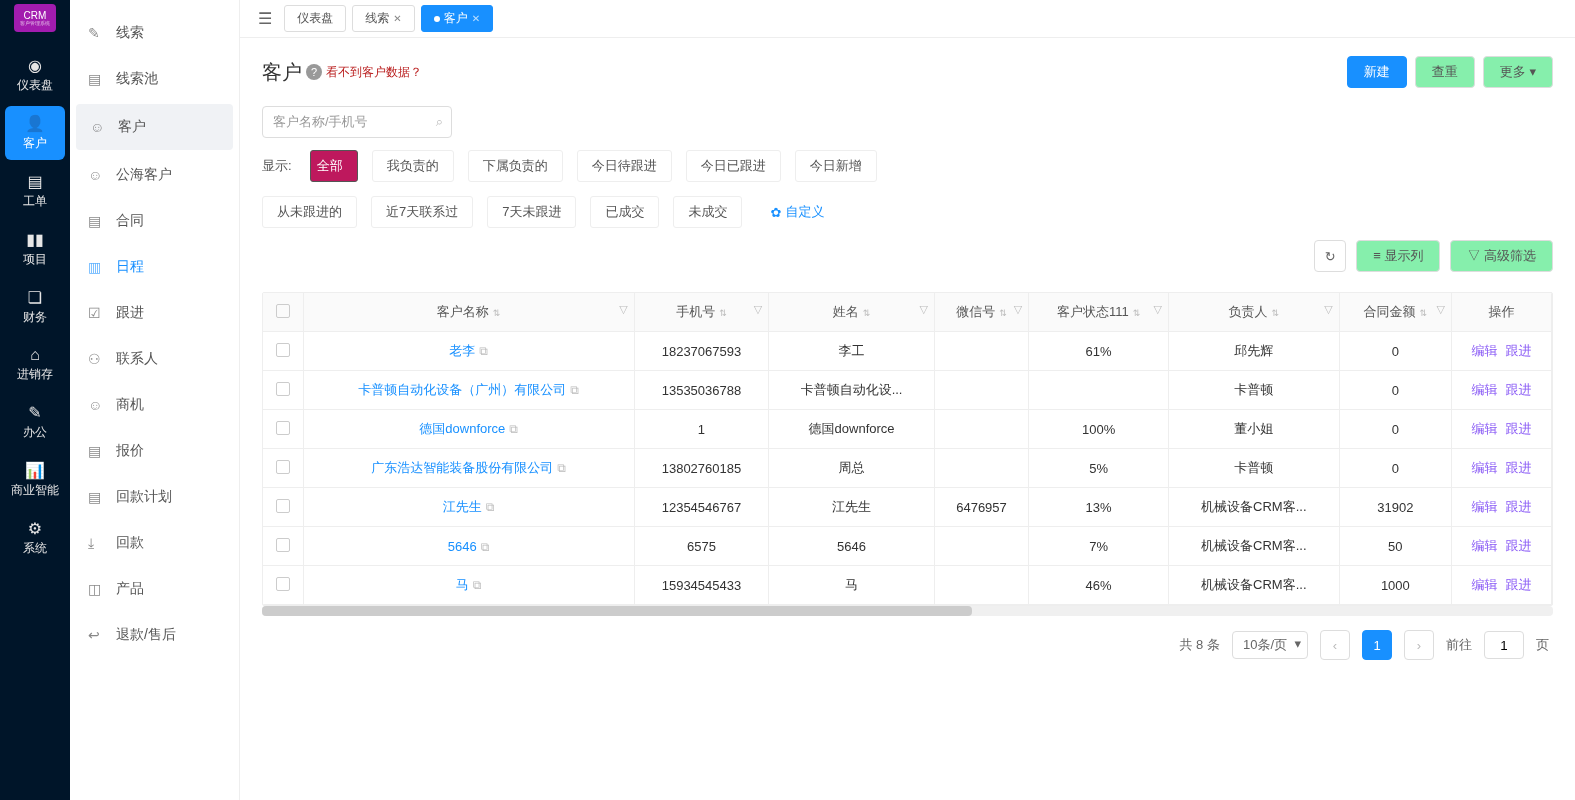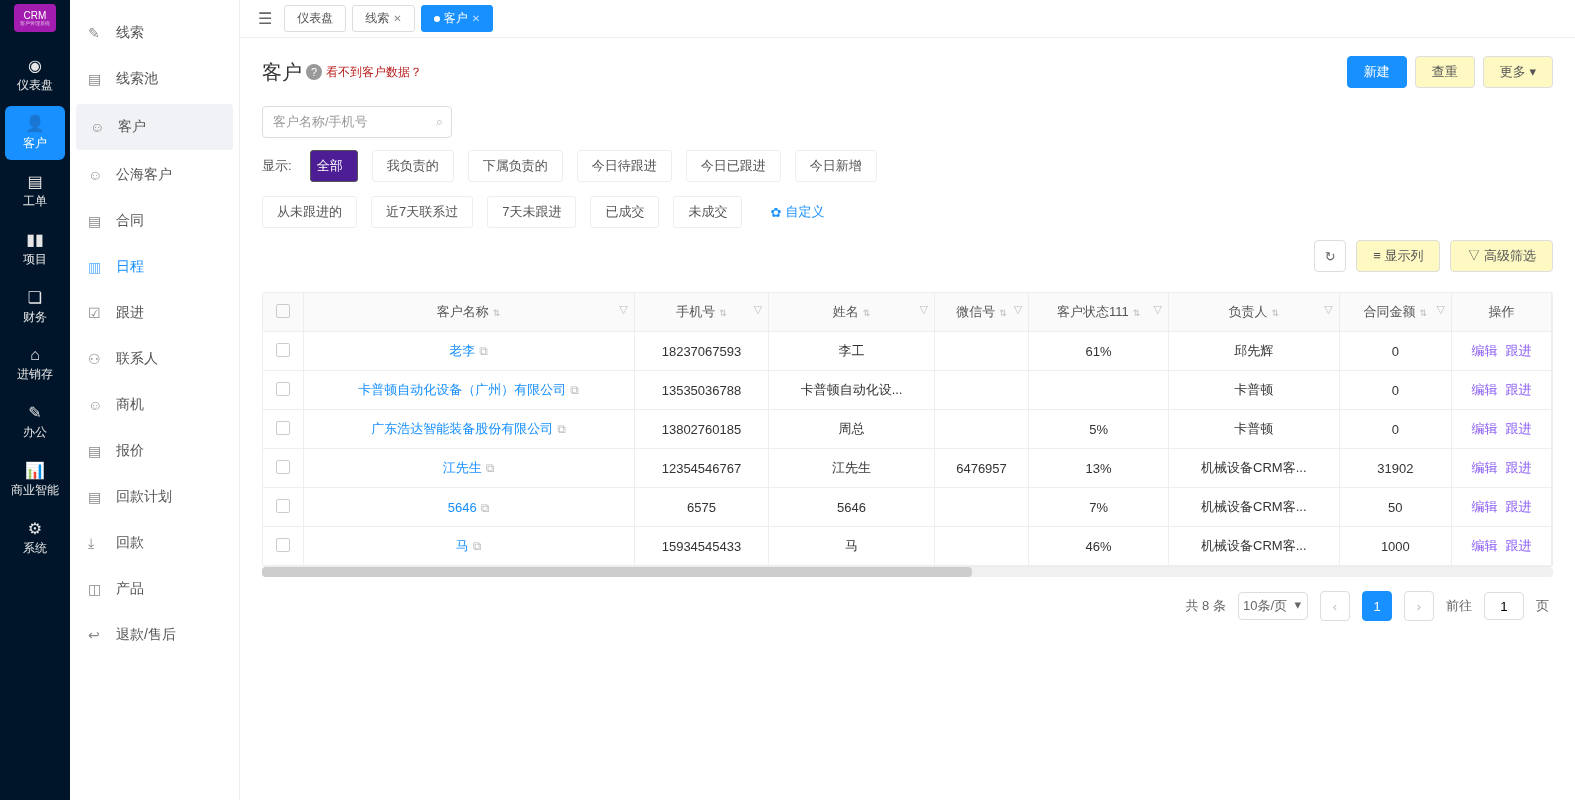--- a/index.html
+++ b/index.html
@@ -28,51 +28,51 @@
 .tab.active { background: #1890ff; color: #fff; border-color: #1890ff; }
 .tab .dot { width: 6px; height: 6px; border-radius: 50%; background: #fff; display: inline-block; }
 .tab .close { font-size: 10px; opacity: .7; }
 .hamburger { font-size: 16px; color: #666; margin-right: 6px; cursor: pointer; }
 
 .page-header { display: flex; align-items: center; justify-content: space-between; padding: 18px 22px 10px; }
 .page-title { font-size: 20px; font-weight: 500; display: flex; align-items: center; gap: 4px;}
 .page-title .q { width: 16px; height: 16px; border-radius: 50%; background: #999; color: #fff; font-size: 11px; display: inline-flex; align-items: center; justify-content: center; }
 .page-title .hint { font-size: 12px; color: #b91c1c; font-weight: normal; }
 .hdr-actions { display: flex; gap: 8px; }
-.btn { padding: 6px 16px; border: 1px solid #ddd; border-radius: 4px; background: #fef9c3; cursor: pointer; font-size: 13px; color: #555;}
+.btn { padding: 6px 16px; border: 1px solid #ddd; border-radius: 4px; background: #86efac; cursor: pointer; font-size: 13px; color: #555;}
 .btn.primary { background: #1890ff; border-color: #1890ff; color: #fff; }
 
 .toolbar { display: flex; align-items: flex-start; padding: 8px 22px; gap: 12px; flex-wrap: wrap; flex-direction: column; }
 .search { width: 190px; height: 32px; border: 1px solid #ddd; border-radius: 4px; padding: 0 30px 0 10px; color: #999; position: relative; display: flex; align-items: center;}
 .search .si { position: absolute; right: 8px; color: #bbb; }
 .filters { display: flex; flex-wrap: wrap; gap: 14px; align-items: center; max-width: 700px;}
 .filters .lbl { color: #555; margin-right: 4px; }
 .chip { padding: 6px 14px; border: 1px solid #eee; border-radius: 3px; cursor: pointer; color: #555; background:#fff;}
-.chip.active { background: #4c1d95; color: #fff; border-color: #555; padding-left: 6px;}
+.chip.active { background: #be185d; color: #fff; border-color: #555; padding-left: 6px;}
 .chip.custom { color: #1890ff; border: none; display: flex; align-items: center; gap: 4px;}
 .toolbar-right { margin-left: auto; display: flex; gap: 10px; align-items: center; }
 .iconbtn { width: 32px; height: 32px; border: 1px solid #ddd; border-radius: 4px; display: flex; align-items: center; justify-content: center; cursor: pointer; color: #666;}
 
 
 .table-wrap { margin: 12px 22px 0; border: 1px solid #eee; border-radius: 2px; overflow: auto; }
 table { width: 100%; border-collapse: collapse; min-width: 1280px; }
 th, td { border-bottom: 1px solid #eee; border-right: 1px solid #eee; padding: 10px 8px; text-align: center; font-size: 13px; white-space: nowrap; }
 th { background: #fafafa; font-weight: 500; color: #555; position: relative;}
 th .sort { font-size: 9px; color: #bbb; margin-left: 4px;}
 th .flt { position: absolute; right: 6px; color: #bbb; font-size: 11px;}
 td.link { color: #1890ff; cursor: pointer; }
 td.actions a { color: #8b5cf6; margin: 0 4px; cursor: pointer; }
 .chk { width: 14px; height: 14px; border: 1px solid #ccc; display: inline-block; border-radius: 2px; }
 .copy-ico { color: #bbb; margin-left: 4px; font-size: 12px;}
 .scrollbar-fake { height: 10px; background: #f0f0f0; margin: 0 22px; border-radius: 4px; position: relative;}
 .scrollbar-thumb { position: absolute; left: 0; width: 55%; height: 100%; background: #ccc; border-radius: 4px;}
 
 
 .pager { display: flex; align-items: center; justify-content: flex-end; gap: 12px; padding: 14px 26px; color: #666; }
-.pg-select { border: 1px solid #ddd; border-radius: 4px; padding: 4px 20px 4px 4px; position: relative;}
+.pg-select { border: 1px solid #ddd; border-radius: 4px; padding: 4px 20px 4px 10px; position: relative;}
 .pg-btn { width: 30px; height: 30px; border: 1px solid #ddd; border-radius: 4px; display: flex; align-items: center; justify-content: center; color: #bbb; cursor: pointer;}
 .pg-btn.active { background: #1890ff; color: #fff; border-color: #1890ff;}
 .pg-input { width: 40px; height: 28px; border: 1px solid #ddd; border-radius: 4px; text-align: center;}
 </style>
 </head>
 <body>
 
 <div class="app">
 
   <div class="leftnav">
@@ -241,20 +241,31 @@
               <td>13535036788</td>
               <td>卡普顿自动化设...</td>
               <td></td>
               <td></td>
               <td>卡普顿</td>
               <td>0</td>
               <td class="actions"><a>编辑</a><a>跟进</a></td>
             </tr>
             <tr>
               <td><span class="chk"></span></td>
+              <td class="link">德国downforce<span class="copy-ico">⧉</span></td>
+              <td>1</td>
+              <td>德国downforce</td>
+              <td></td>
+              <td>100%</td>
+              <td>董小姐</td>
+              <td>0</td>
+              <td class="actions"><a>编辑</a><a>跟进</a></td>
+            </tr>
+            <tr>
+              <td><span class="chk"></span></td>
               <td class="link">广东浩达智能装备股份有限公司<span class="copy-ico">⧉</span></td>
               <td>13802760185</td>
               <td>周总</td>
               <td></td>
               <td>5%</td>
               <td>卡普顿</td>
               <td>0</td>
               <td class="actions"><a>编辑</a><a>跟进</a></td>
             </tr>
             <tr>

